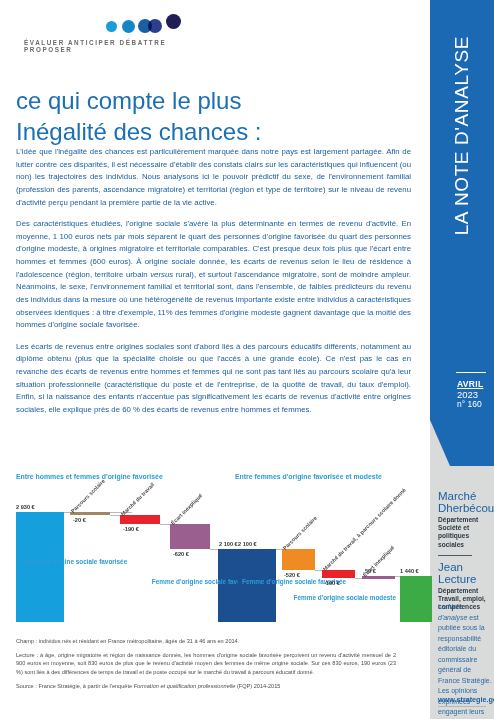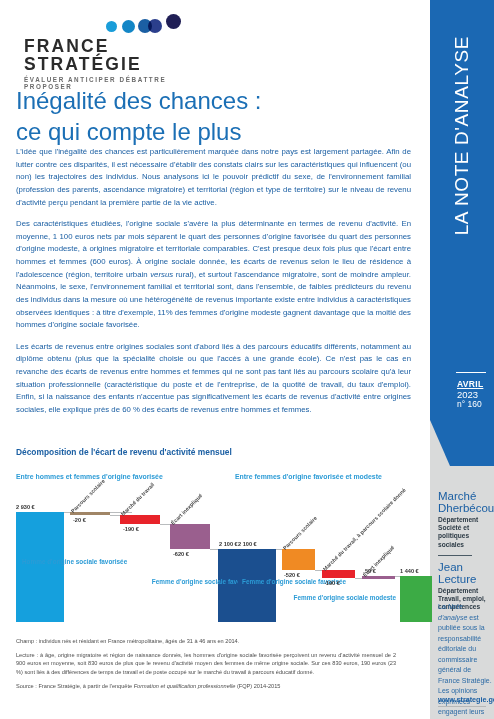--- a/index.html
+++ b/index.html
@@ -234,36 +234,34 @@
   </div>
 
   <div class="logo-block">
     <div class="logo-dots">
       <span class="dot d1"></span>
       <span class="dot d2"></span>
       <span class="dot d3"></span>
       <span class="dot d4"></span>
       <span class="dot d5"></span>
     </div>
-    <div class="logo-name">FRANCE STRATÉGIE</div>
     <div class="logo-tag">ÉVALUER  ANTICIPER  DÉBATTRE  PROPOSER</div>
   </div>
 
   <div class="main-title">
+    <div>ce qui compte le plus</div>
     <div>Inégalité des chances :</div>
-    <div>ce qui compte le plus</div>
   </div>
 
   <div class="body-text">
     <p>L'idée que l'inégalité des chances est particulièrement marquée dans notre pays est largement partagée. Afin de lutter contre ces disparités, il est nécessaire d'établir des constats clairs sur les caractéristiques qui influencent (ou non) les trajectoires des individus. Nous analysons ici le pouvoir prédictif du sexe, de l'environnement familial (profession des parents, ascendance migratoire) et territorial (région et type de territoire) sur le niveau de revenu d'activité perçu pendant la première partie de la vie active.</p>
     <p><span>Des caractéristiques étudiées, l'origine sociale s'avère la plus déterminante en termes de revenu d'activité. En moyenne, 1 100 euros nets par mois séparent le quart des personnes d'origine favorisée du quart des personnes d'origine modeste, à origines migratoire et territoriale comparables. C'est presque deux fois plus que l'écart entre hommes et femmes (600 euros). À origine sociale donnée, les écarts de revenus selon le lieu de résidence à l'adolescence (région, territoire urbain </span><i>versus</i><span> rural), et surtout l'ascendance migratoire, sont de moindre ampleur. Néanmoins, le sexe, l'environnement familial et territorial sont, dans l'ensemble, de faibles prédicteurs du revenu des individus dans la mesure où une hétérogénéité de revenus importante existe entre individus à caractéristiques observées identiques : à titre d'exemple, 11% des femmes d'origine modeste gagnent davantage que la moitié des hommes d'origine sociale favorisée.</span></p>
     <p>Les écarts de revenus entre origines sociales sont d'abord liés à des parcours éducatifs différents, notamment au diplôme obtenu (plus que la spécialité choisie ou que l'accès à une grande école). Ce n'est pas le cas en revanche des écarts de revenus entre hommes et femmes qui ne sont pas tant liés au parcours scolaire qu'à leur situation professionnelle (caractéristique du poste et de l'entreprise, de la quotité de travail, du taux d'emploi). Enfin, si la naissance des enfants n'accentue pas significativement les écarts de revenus d'activité entre origines sociales, elle explique près de 60 % des écarts de revenus entre hommes et femmes.</p>
   </div>
 
-  <div class="chart-title">Décomposition de l'écart de revenu d'activité mensuel</div>
   <div class="panel-title left">Entre hommes et femmes d'origine favorisée</div>
   <div class="panel-title right">Entre femmes d'origine favorisée et modeste</div>
 
   <div class="chart-area">
 
     <div class="bar" style="left:6px; top:30px; width:48px; height:110px; background:#15a0dd;"></div>
     <div class="vallabel" style="left:6px; top:22px;">2 930 €</div>
     <div class="barcaption" style="left:12px; top:76px;">
       <span>Homme d'origine sociale favorisée</span>
     </div>

